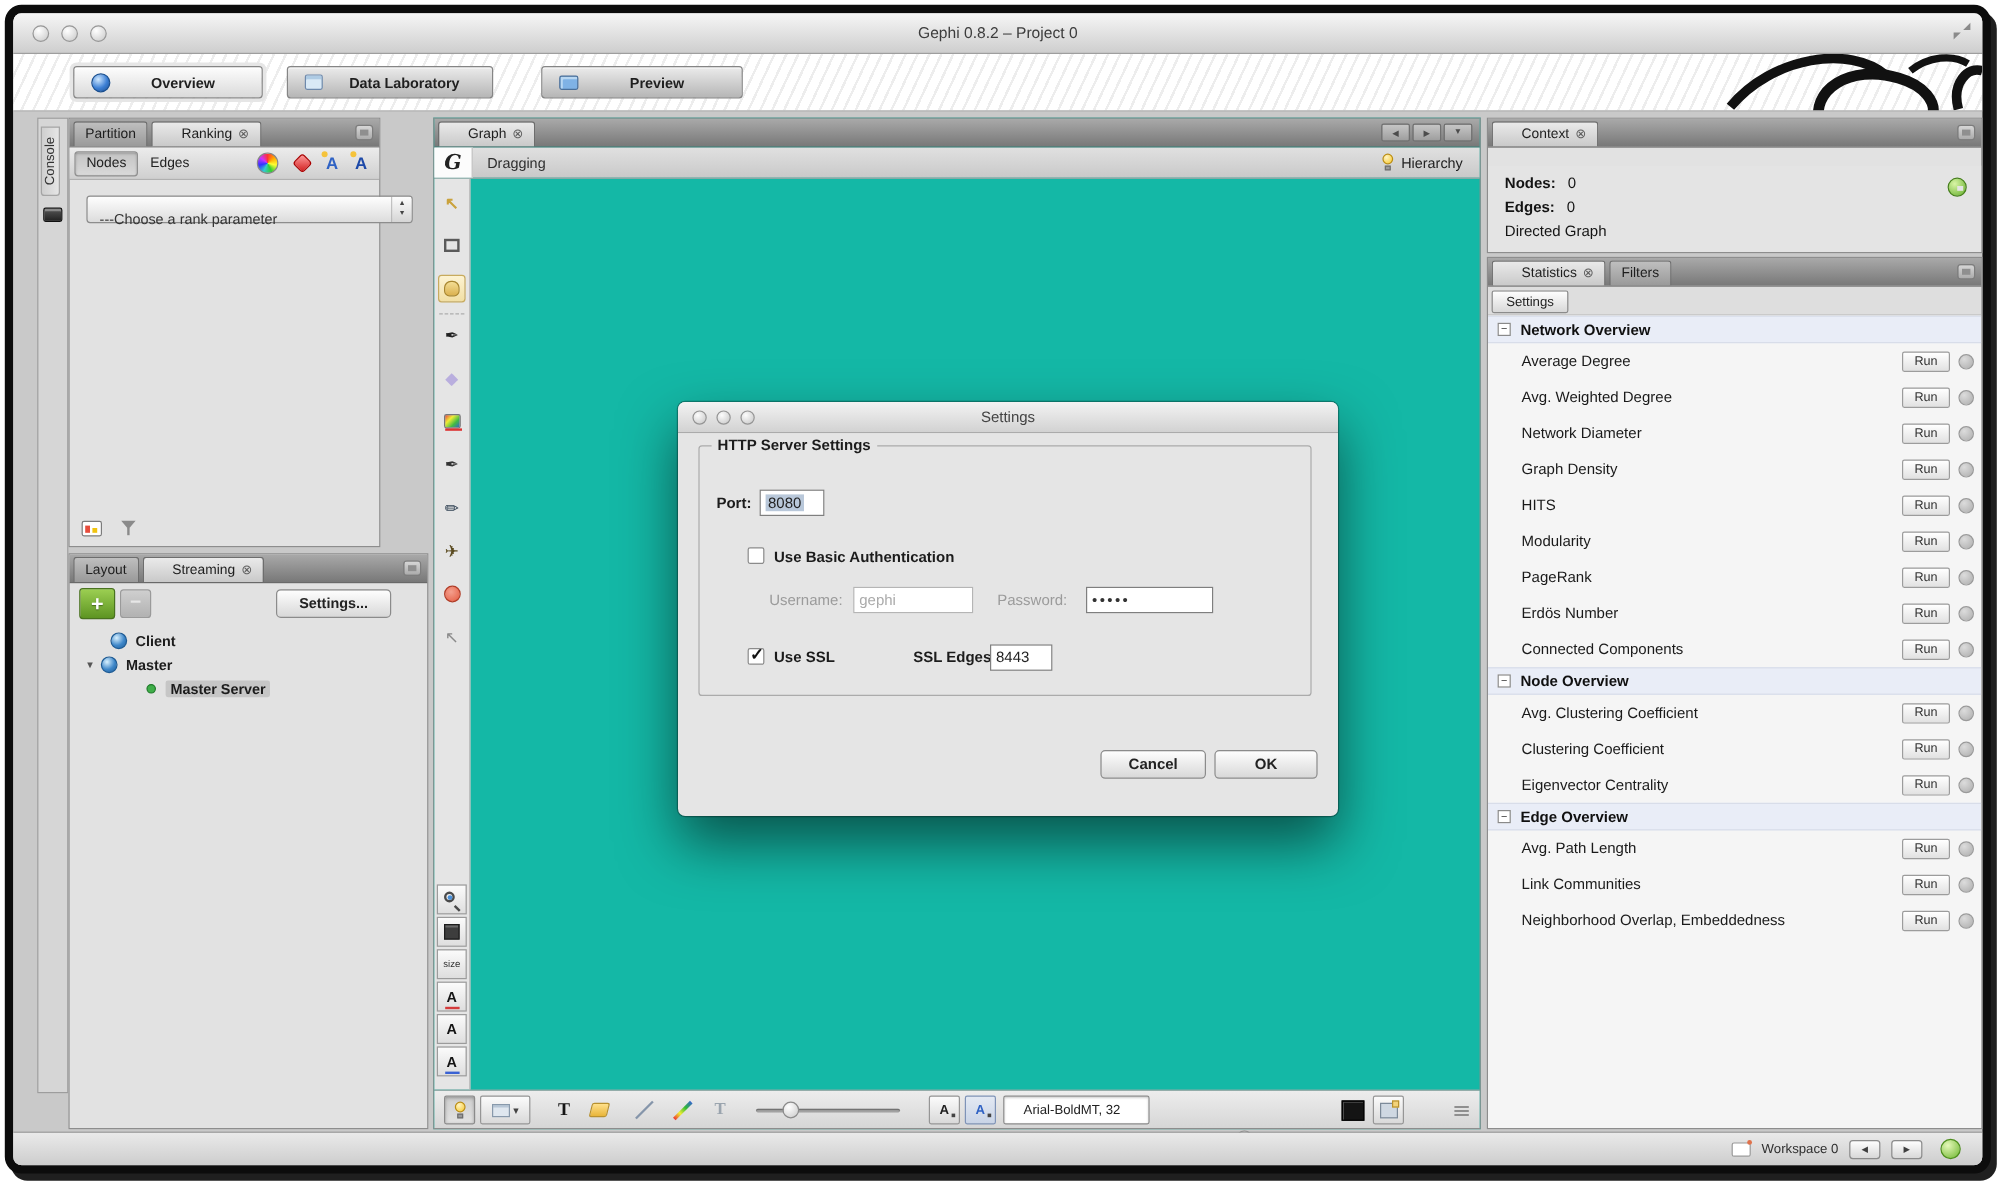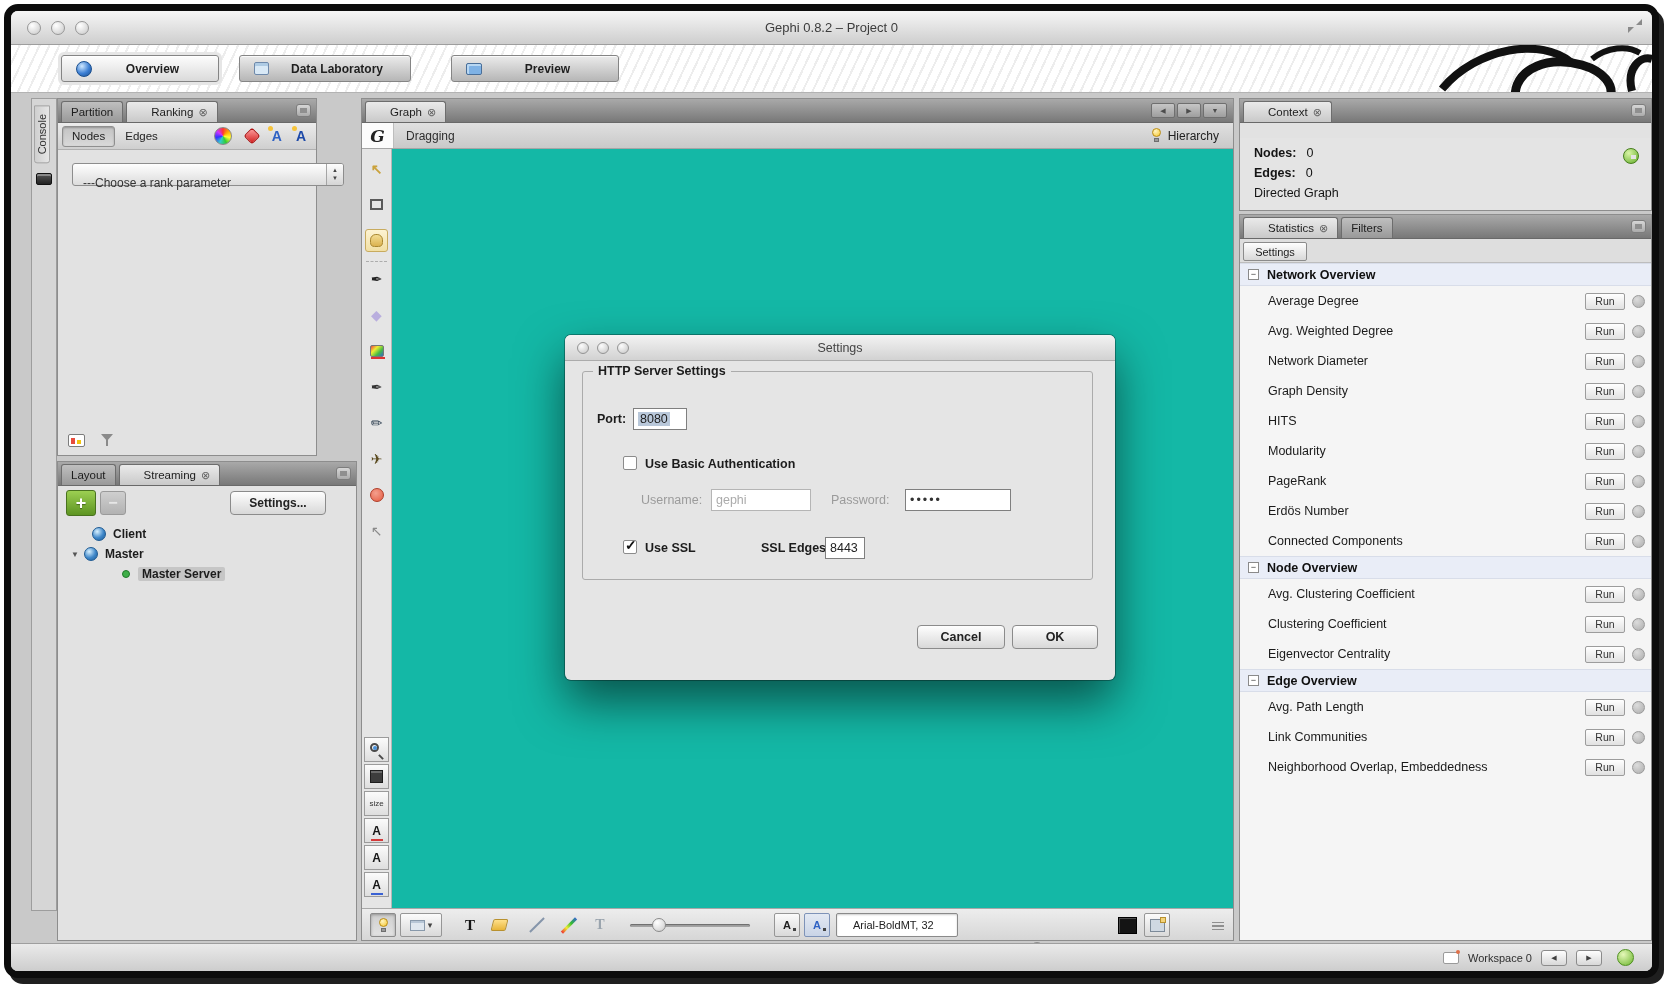--- a/index.html
+++ b/index.html
@@ -662,21 +662,21 @@
       <div class="dlg-label dim abs" style="left:248px;top:121px">Password:</div>
       <div class="field abs" style="left:322px;top:117px;width:106px;color:#333;letter-spacing:2px">
         <span>•••••</span>
       </div>
 
       <div class="cb abs checked" style="left:40px;top:168px">
         <span class="mark">✓</span>
       </div>
       <div class="dlg-label abs" style="left:62px;top:169px">Use SSL</div>
       <div class="dlg-label abs" style="left:178px;top:169px">SSL Edges:</div>
-      <div class="field abs" style="left:242px;top:165px;width:40px">
+      <div class="field abs" style="left:242px;top:165px;width:52px">
         <span>8443</span>
       </div>
     </div>
 
     <div class="macbtn dlg-btn" style="left:352px;top:290px;width:88px">Cancel</div>
     <div class="macbtn dlg-btn" style="left:447px;top:290px;width:86px">OK</div>
   </div>
 </div>
 
 </body></html>

